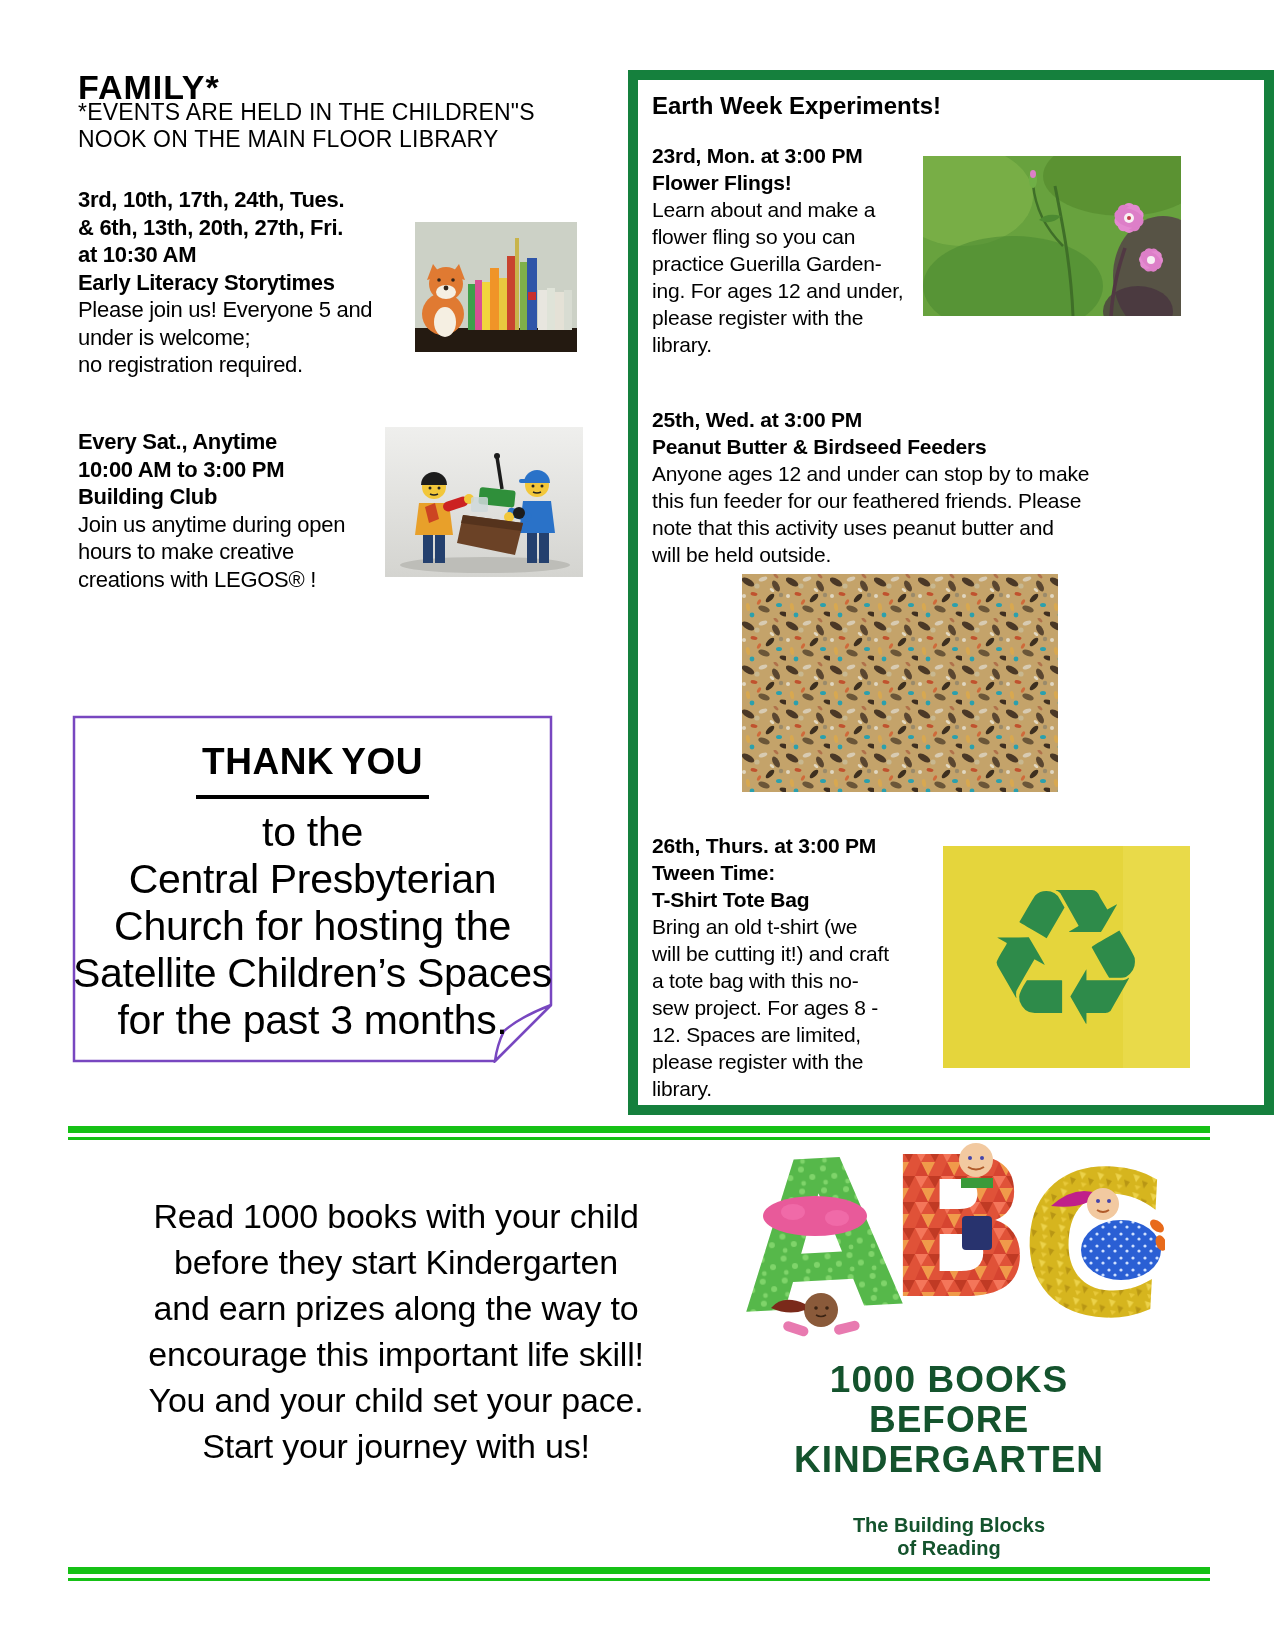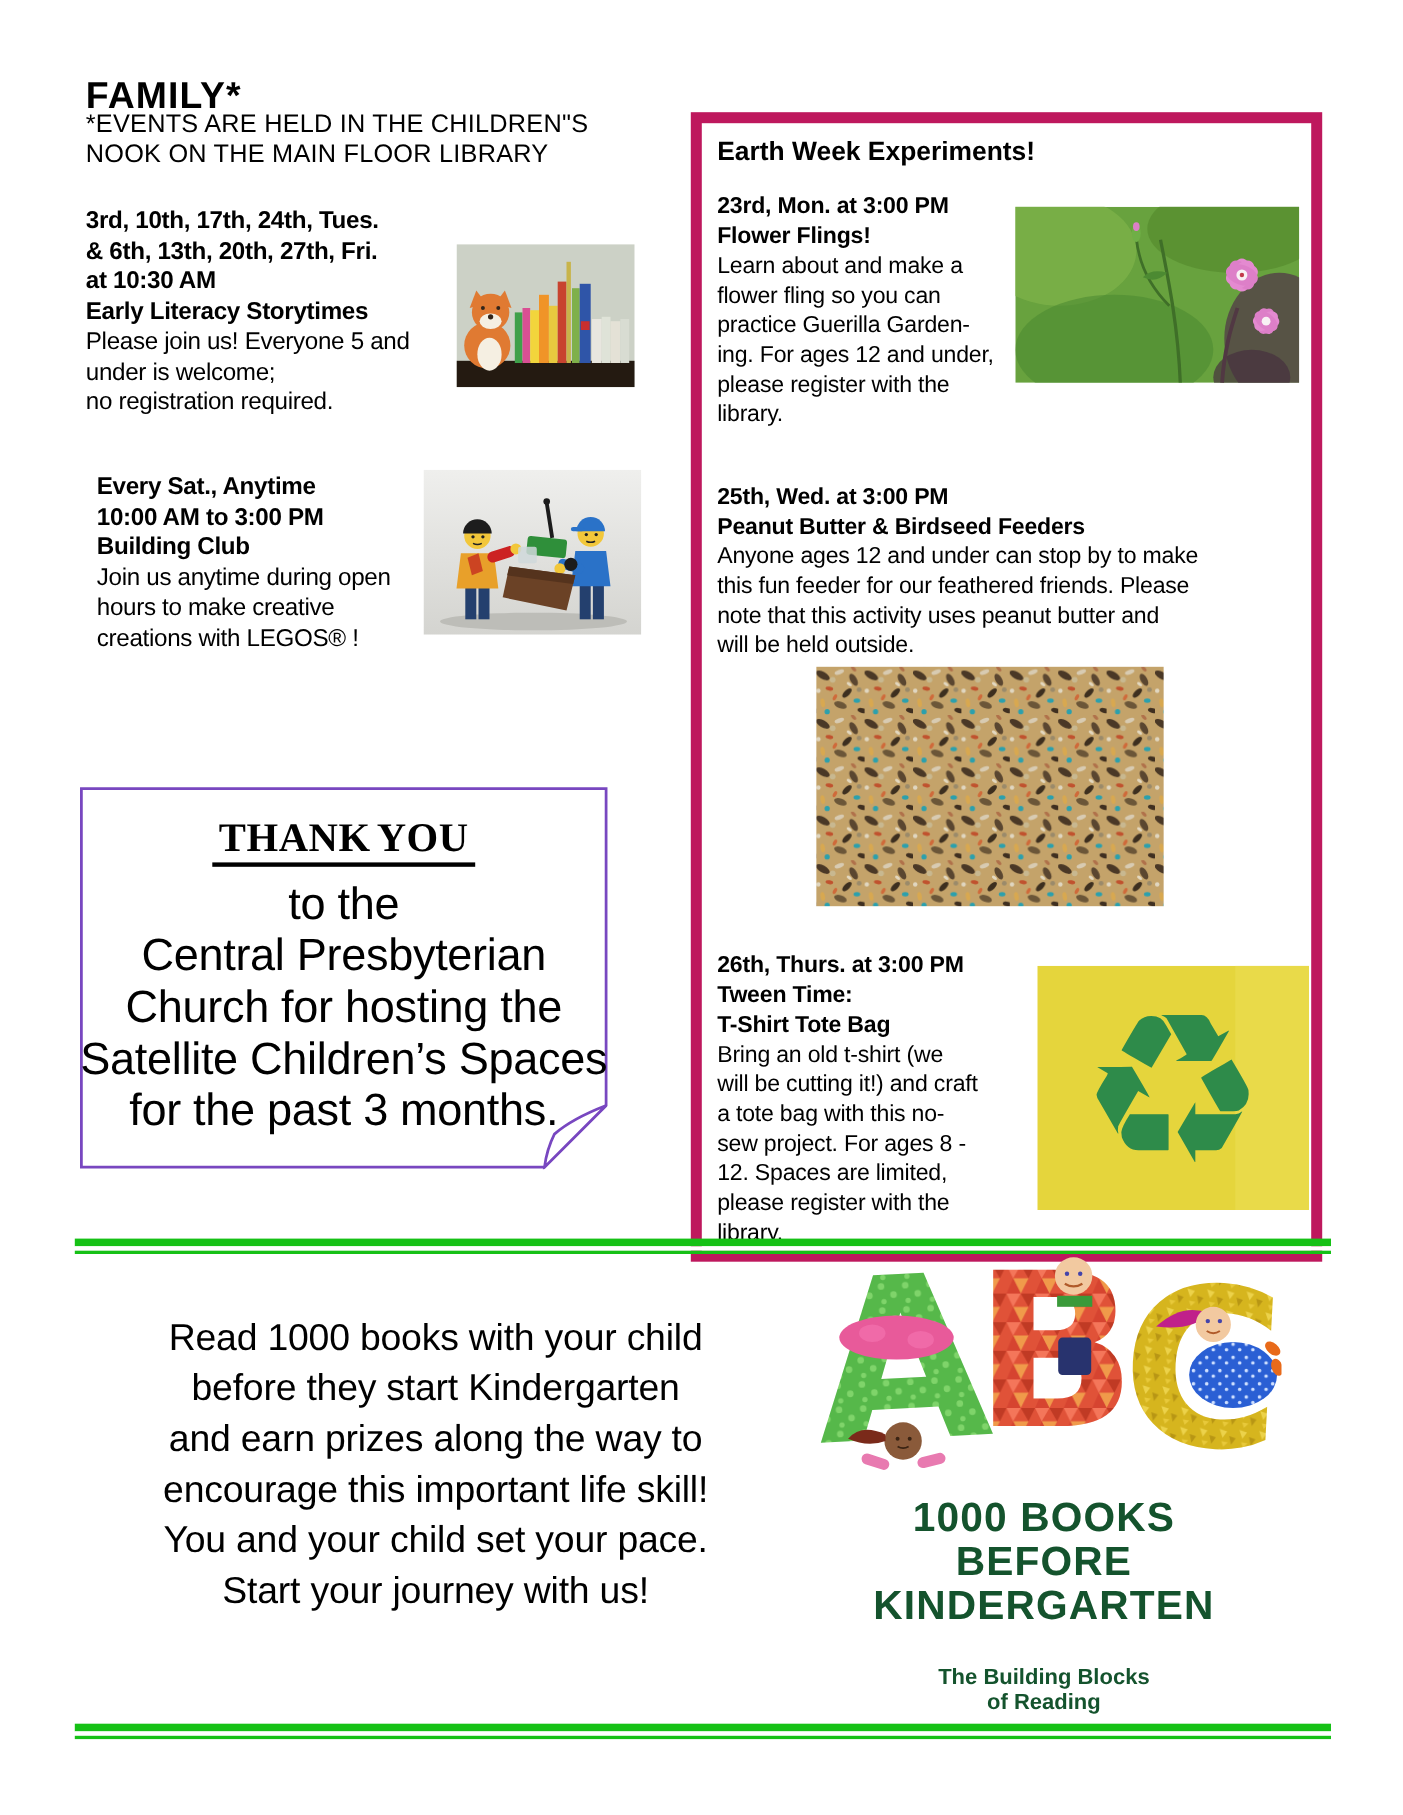--- a/index.html
+++ b/index.html
@@ -18,27 +18,27 @@
   .gb-evt{font-size:21px;line-height:27px;white-space:nowrap;letter-spacing:-.2px;}
   .gb-evt .sched,.gb-evt .etitle div{font-weight:bold;}
 
   .photo{display:block;}
 
   
   .thankyou{left:72px;top:715px;width:481px;height:348px;text-align:center;}
   .ty-border{position:absolute;left:0;top:0;}
   .ty-content{position:relative;padding-top:26px;}
   .ty-h{display:inline-block;font-size:37px;font-weight:bold;letter-spacing:.5px;word-spacing:-3px;
-        border-bottom:4px solid #000;padding:0 6px 0;font-family:Liberation Serif, serif;}
+        border-bottom:4px solid #000;padding:0 6px 12px;}
   .ty-lines{margin-top:10px;}
   .ty-lines div{font-size:41px;font-weight:normal;line-height:47px;letter-spacing:-.3px;}
 
   
-  .greenbox{left:628px;top:70px;width:574px;height:1045px;border:10px solid #be185d;
-            box-sizing:border-box;background:#fff;margin-top:32px;}
+  .greenbox{left:628px;top:70px;width:646px;height:1045px;border:10px solid #15803d;
+            box-sizing:border-box;background:#fff;}
   .gb-h{left:14px;top:12px;font-size:24px;font-weight:bold;white-space:nowrap;}
 
   
   .gline{left:68px;width:1142px;}
   .gline .t{height:7px;background:#16C116;}
   .gline .g{height:4px;background:#fff;}
   .gline .b{height:3px;background:#16C116;}
 
   
   .banner{left:80px;top:1193px;width:632px;text-align:center;font-size:34px;line-height:46px;
@@ -93,21 +93,21 @@
   <polygon points="44,42 35,54 50,58" fill="#e07a32"></polygon>
   <ellipse cx="28" cy="92" rx="21" ry="21" fill="#e07a32"></ellipse>
   <ellipse cx="30" cy="100" rx="11" ry="15" fill="#f5efe2"></ellipse>
   <circle cx="31" cy="62" r="17" fill="#e07a32"></circle>
   <ellipse cx="31" cy="70" rx="10" ry="7" fill="#f5efe2"></ellipse>
   <circle cx="31" cy="66" r="2.4" fill="#33251a"></circle>
   <circle cx="24" cy="58" r="1.8" fill="#33251a"></circle>
   <circle cx="38" cy="58" r="1.8" fill="#33251a"></circle>
 </svg>
 
-<div class="abs evt" style="left:88px;top:428px;">
+<div class="abs evt" style="left:78px;top:428px;">
   <div class="sched">
       <div>Every Sat., Anytime</div>
       <div>10:00 AM to 3:00 PM</div>
     </div>
   <div class="etitle">Building Club</div>
   <div class="desc">
       <div>Join us anytime during open</div>
       <div>hours to make creative</div>
       <div>creations with LEGOS® !</div>
     </div>

